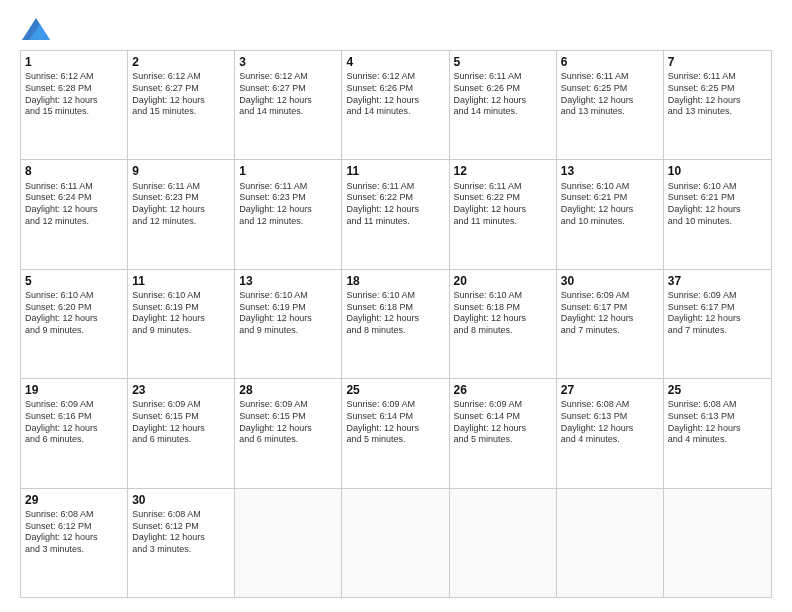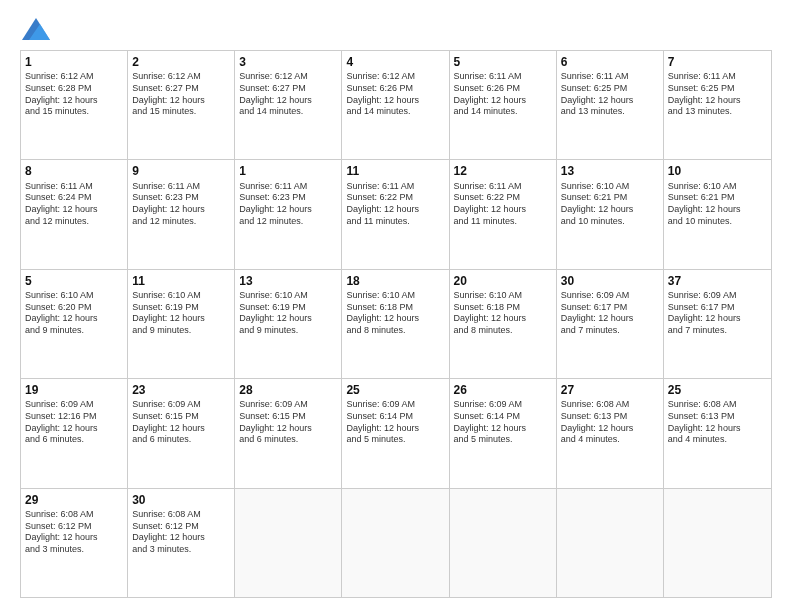--- a/index.html
+++ b/index.html
@@ -287,21 +287,21 @@
             <div class="cell-text">Sunrise: 6:09 AM</div>
             <div class="cell-text">Sunset: 6:17 PM</div>
             <div class="cell-text">Daylight: 12 hours</div>
             <div class="cell-text">and 7 minutes.</div>
           </div>
         </div>
         <div class="cal-row">
           <div class="cal-cell">
             <span class="day-num">19</span>
             <div class="cell-text">Sunrise: 6:09 AM</div>
-            <div class="cell-text">Sunset: 12:16 PM</div>
+            <div class="cell-text">Sunset: 6:16 PM</div>
             <div class="cell-text">Daylight: 12 hours</div>
             <div class="cell-text">and 6 minutes.</div>
           </div>
           <div class="cal-cell">
             <span class="day-num">23</span>
             <div class="cell-text">Sunrise: 6:09 AM</div>
             <div class="cell-text">Sunset: 6:15 PM</div>
             <div class="cell-text">Daylight: 12 hours</div>
             <div class="cell-text">and 6 minutes.</div>
           </div>

